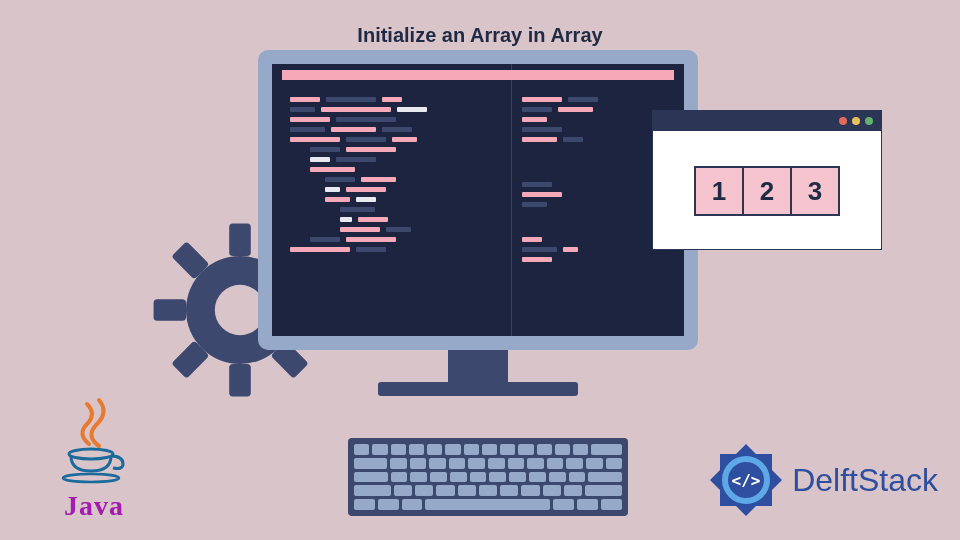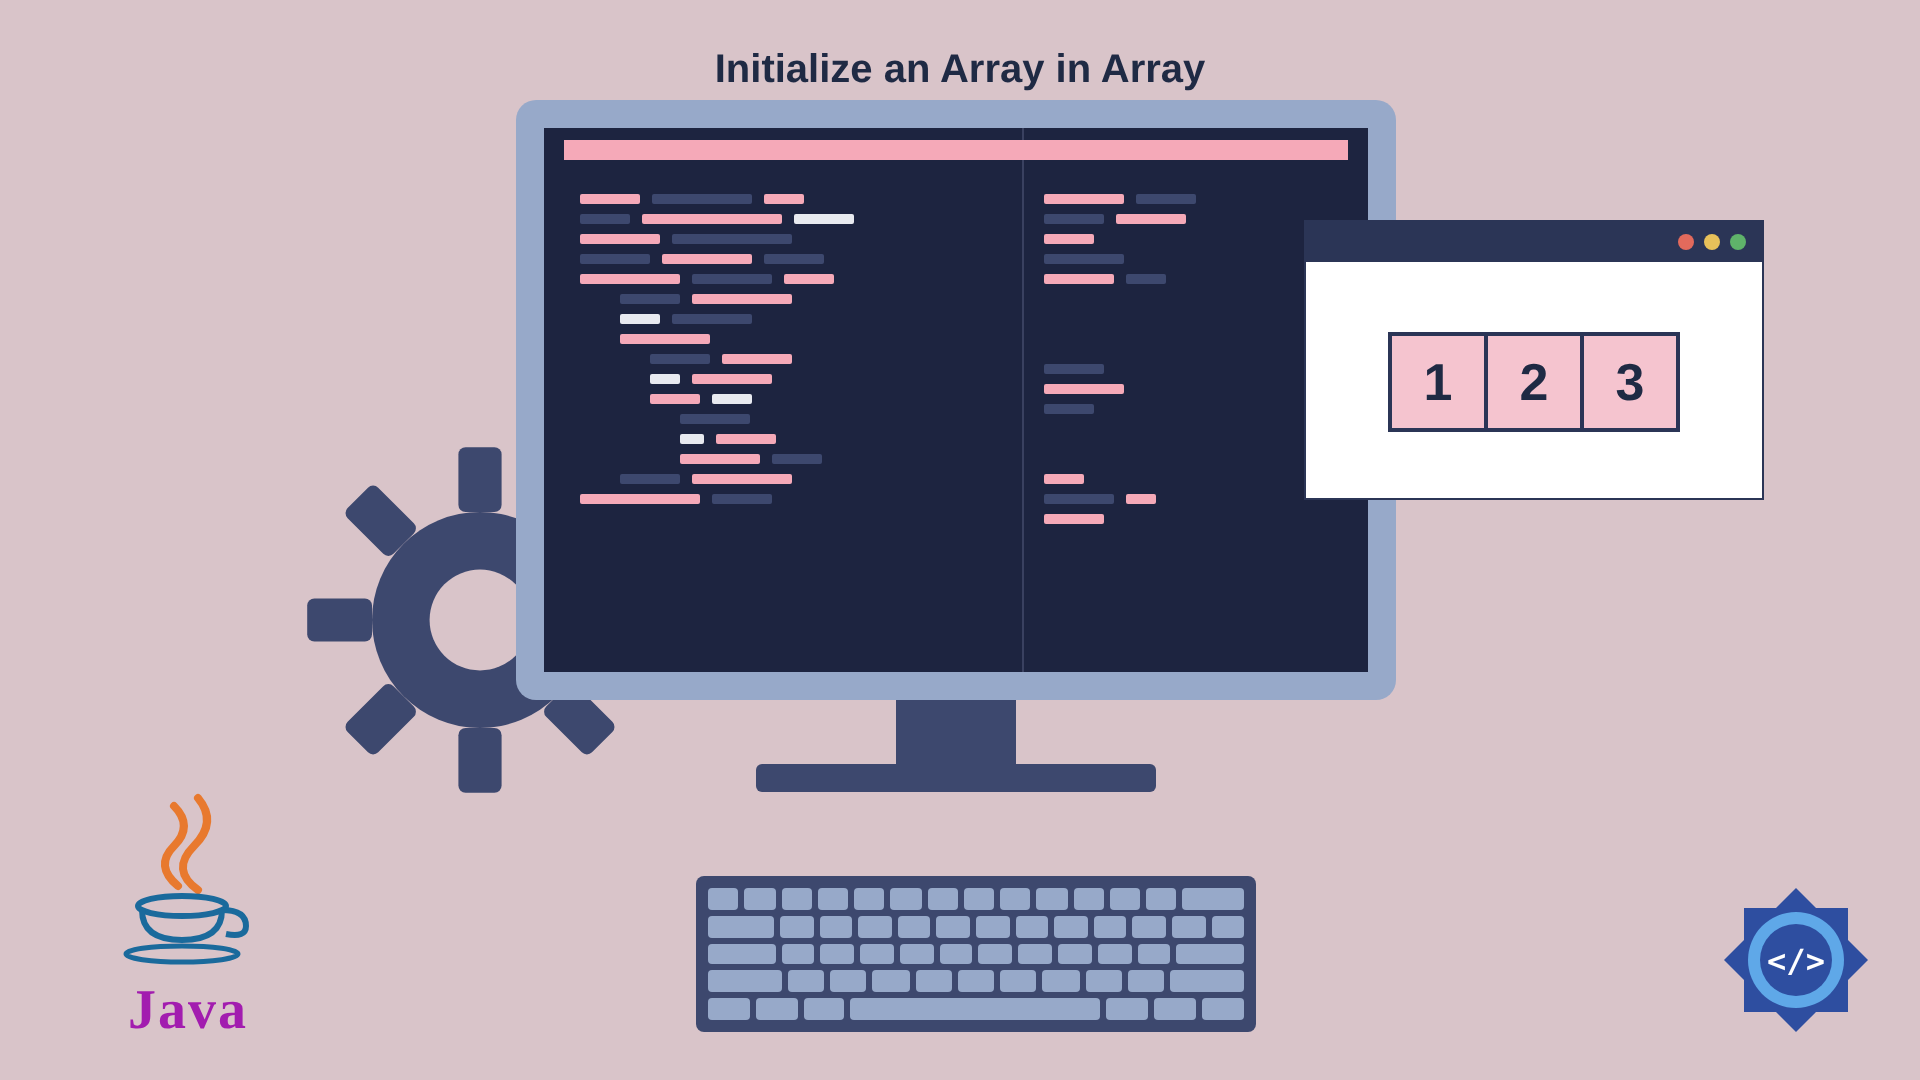--- a/index.html
+++ b/index.html
@@ -415,13 +415,14 @@
 
 <div class="delft">
   <svg width="80" height="80" viewBox="0 0 80 80">
     <g transform="translate(40 40)">
       <polygon points="0,-36 10,-26 26,-26 26,-10 36,0 26,10 26,26 10,26 0,36 -10,26 -26,26 -26,10 -36,0 -26,-10 -26,-26 -10,-26" fill="#2e4ea0"></polygon>
       <circle r="24" fill="#5fa8e8"></circle>
       <circle r="18" fill="#2e4ea0"></circle>
       <text x="0" y="6" text-anchor="middle" fill="#fff" font-size="16" font-family="monospace" font-weight="bold">&lt;/&gt;</text>
     </g>
   </svg>
+  <span class="delft-text">DelftStack</span>
 </div>
 
 </body></html>

